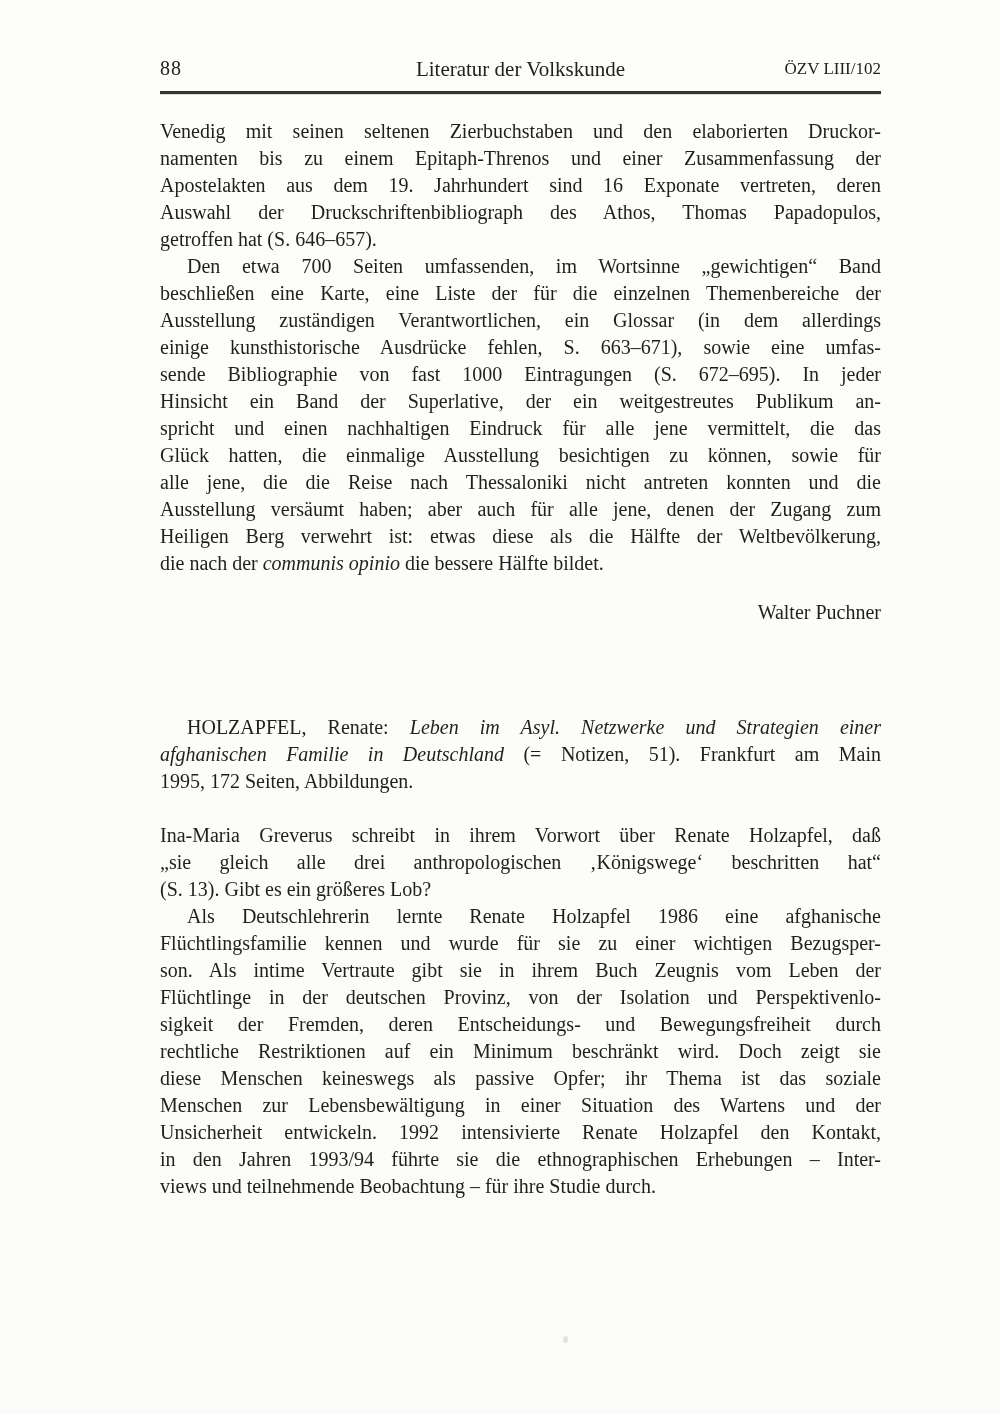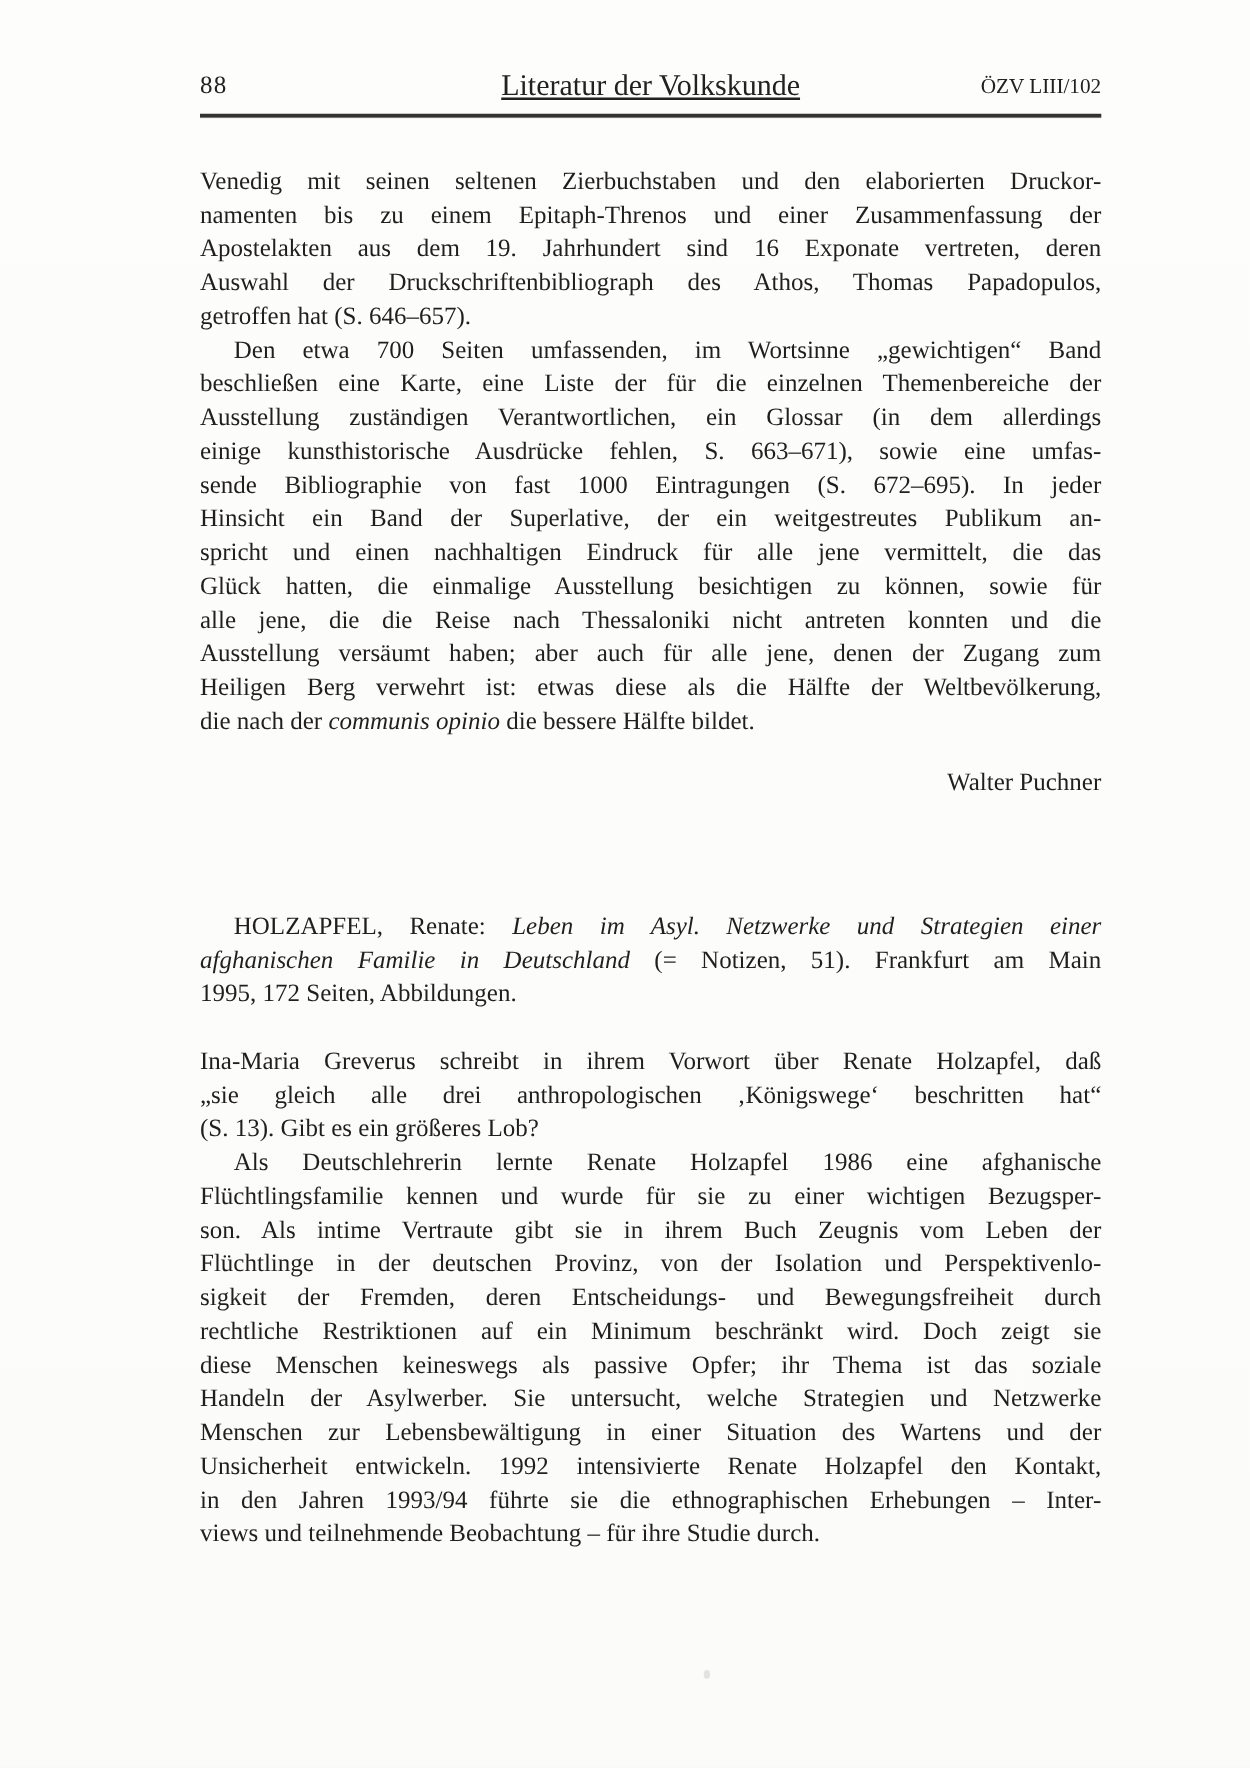--- a/index.html
+++ b/index.html
@@ -21,30 +21,30 @@
     width: 721px;
   }
   .pagehead {
     position: relative;
     font-size: 19px;
     line-height: 24px;
     height: 24px;
     color: #222120;
   }
   .ph-left  { position: absolute; left: 0; top: 0; font-size: 20px; letter-spacing: 1px; }
-  .ph-center{ position: absolute; left: 50%; top: 1px; transform: translateX(-50%); font-size: 24px; text-decoration: underline; }
+  .ph-center{ position: absolute; left: 50%; top: 1px; transform: translateX(-50%); font-size: 21px; }
   .ph-right { position: absolute; right: 0; top: 1px; font-size: 17px; }
   .rule {
     margin-top: 11px;
     height: 2.5px;
     background: #35332f;
     box-shadow: 0 0.5px 0 rgba(60,58,54,.35);
   }
   .bodytext {
-    margin-top: 38px;
+    margin-top: 24px;
     font-size: 20px;
     line-height: 27px;
     color: #201f1d;
   }
   .para { margin: 0; }
   .line { width: 721px; }
   .line.just { text-align: justify; text-align-last: justify; }
   .line.last { text-align: left; text-align-last: left; }
   .line.ind  { text-indent: 27px; }
   em { font-style: italic; }
@@ -114,21 +114,20 @@
           <div class="line last"><span>(S. 13). Gibt es ein größeres Lob?</span></div>
         </div>
         <div class="para p-review-main">
           <div class="line just ind"><span>Als Deutschlehrerin lernte Renate Holzapfel 1986 eine afghanische</span></div>
           <div class="line just"><span>Flüchtlingsfamilie kennen und wurde für sie zu einer wichtigen Bezugsper-</span></div>
           <div class="line just"><span>son. Als intime Vertraute gibt sie in ihrem Buch Zeugnis vom Leben der</span></div>
           <div class="line just"><span>Flüchtlinge in der deutschen Provinz, von der Isolation und Perspektivenlo-</span></div>
           <div class="line just"><span>sigkeit der Fremden, deren Entscheidungs- und Bewegungsfreiheit durch</span></div>
           <div class="line just"><span>rechtliche Restriktionen auf ein Minimum beschränkt wird. Doch zeigt sie</span></div>
           <div class="line just"><span>diese Menschen keineswegs als passive Opfer; ihr Thema ist das soziale</span></div>
-          <div class="line just"><span>Handeln der Asylwerber. Sie untersucht, welche Strategien und Netzwerke</span></div>
           <div class="line just"><span>Menschen zur Lebensbewältigung in einer Situation des Wartens und der</span></div>
           <div class="line just"><span>Unsicherheit entwickeln. 1992 intensivierte Renate Holzapfel den Kontakt,</span></div>
           <div class="line just"><span>in den Jahren 1993/94 führte sie die ethnographischen Erhebungen – Inter-</span></div>
           <div class="line last"><span>views und teilnehmende Beobachtung – für ihre Studie durch.</span></div>
         </div>
       </div>
 
   </div>
   <div class="scan-speck"></div>
 </div>

